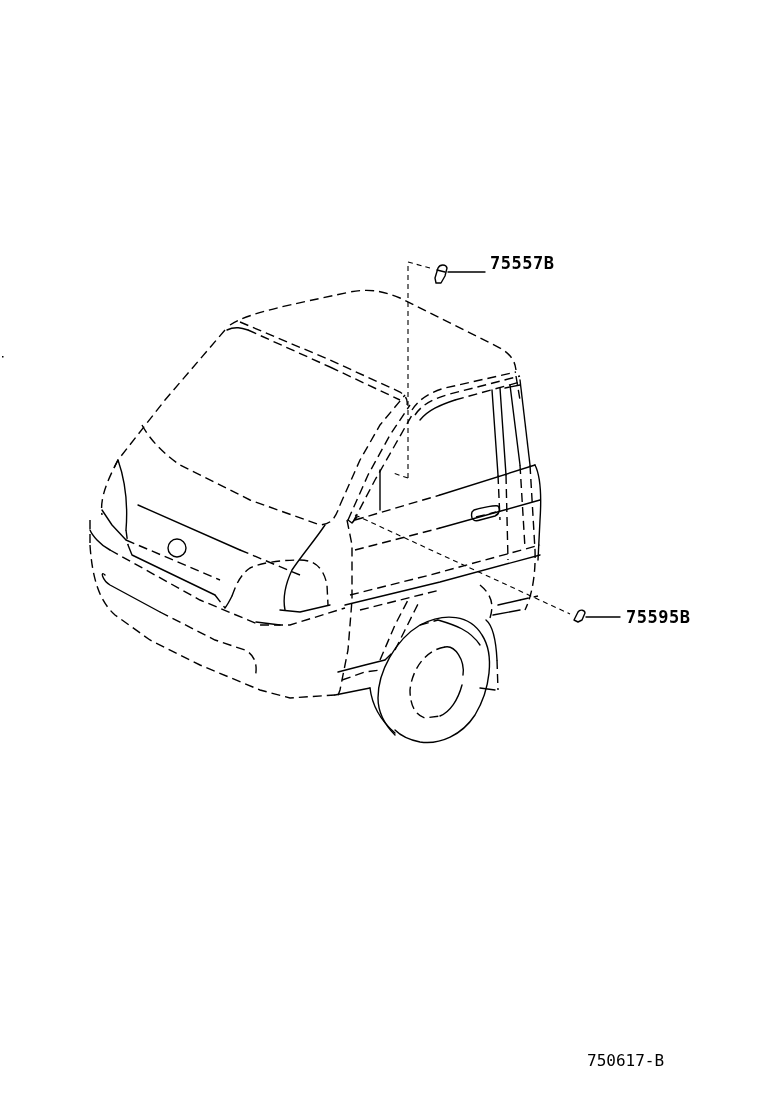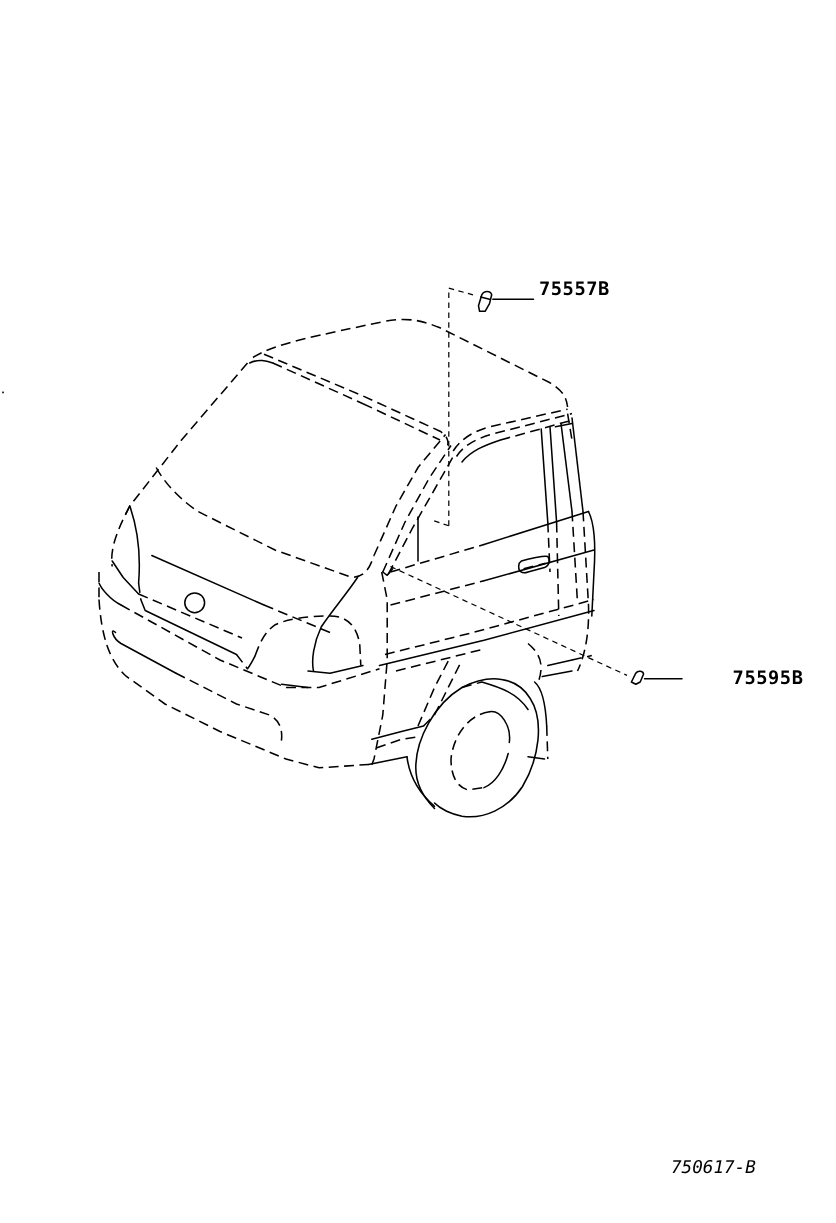--- a/index.html
+++ b/index.html
@@ -137,15 +137,15 @@
     <path class="s" d="M437,270 L445,272"></path>
     <path class="s" d="M448,272 L485,272"></path>
 
     <path class="ld" d="M355,515 L570,614"></path>
 
     <path class="s" d="M574,620 L578,612 C580,609 585,610 585,613 L582,620 L578,622 Z"></path>
     <path class="s" d="M586,617 L620,617"></path>
   </svg>
 
   <div class="label" style="left:490px; top:255px;">75557B</div>
-  <div class="label" style="left:626px; top:609px;margin-left:40px;">75595B</div>
-  <div class="code" style="left:610px; top:1053px;font-style:italic;">750617-B</div>
+  <div class="label" style="left:626px; top:609px;">75595B</div>
+  <div class="code" style="left:587px; top:1053px;">750617-B</div>
 </div>
 
 </body></html>

